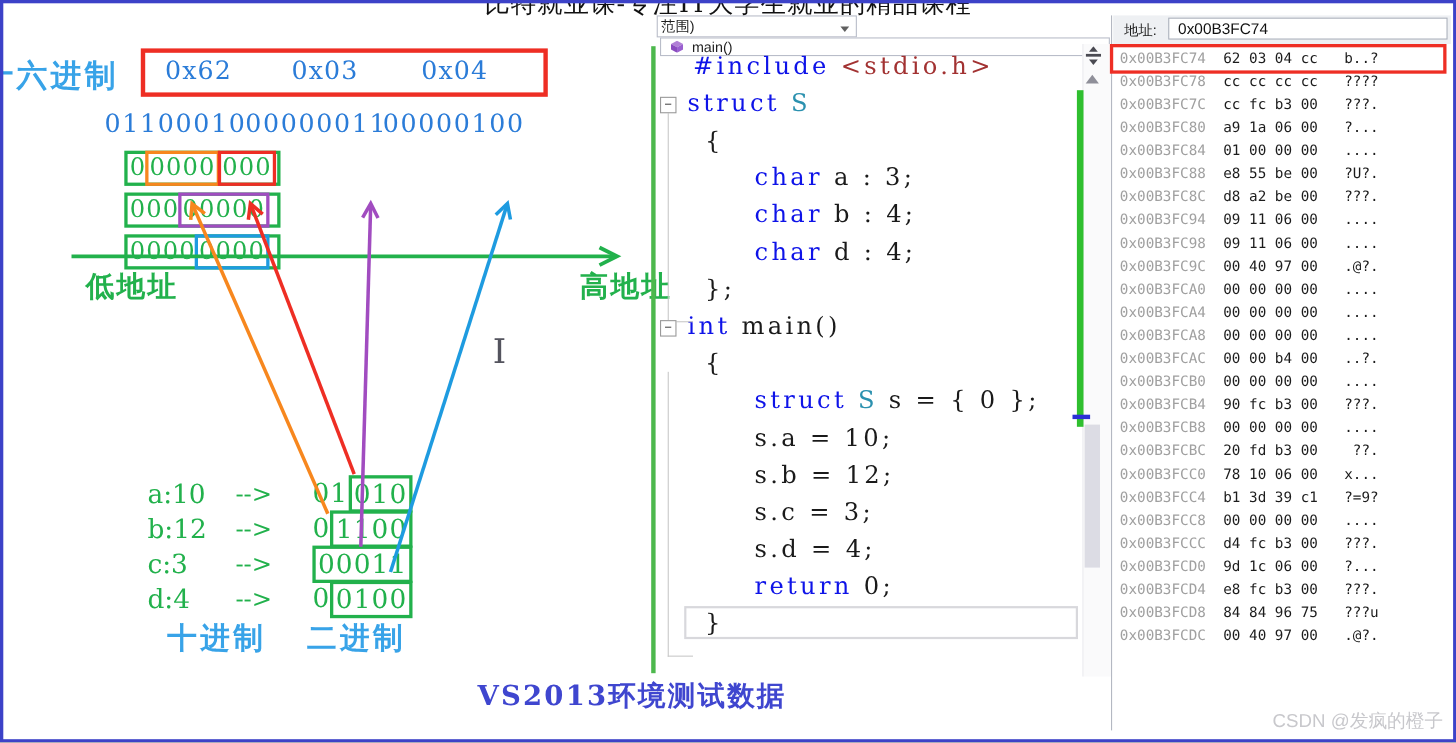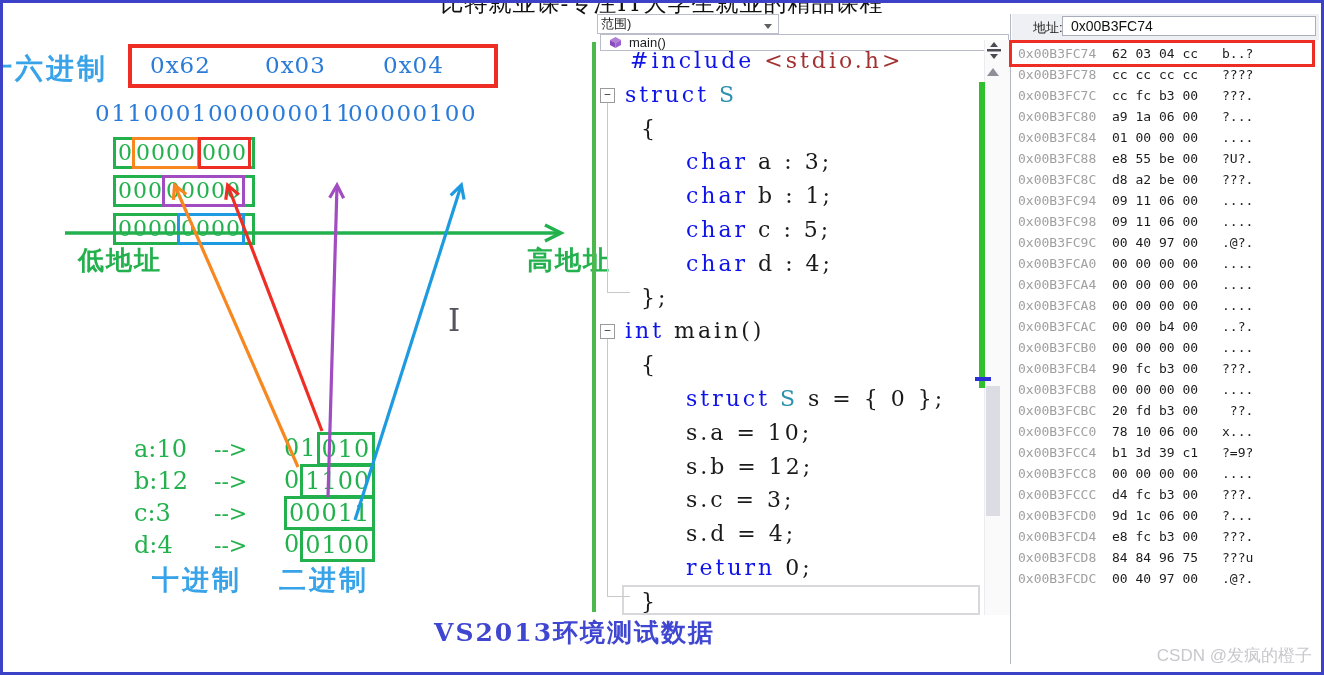--- a/index.html
+++ b/index.html
@@ -79,21 +79,21 @@
   .splitter{left:987px;top:42px;}
   .scrollup{left:987px;top:68px;width:0;height:0;border-left:6px solid transparent;
             border-right:6px solid transparent;border-bottom:8px solid #8f8f99;}
   .sbgreen{left:979px;top:82px;width:6px;height:306px;background:var(--scrollbar_green);}
   .sbblue{left:975px;top:377px;width:16px;height:4px;background:#2a2fd6;}
   .sbthumb{left:986px;top:386px;width:14px;height:130px;background:#dcdce4;}
 
   
   .memsep{left:1010px;top:14px;width:1px;height:650px;background:#b4b8c2;}
   .memhead{left:1012px;top:14px;width:307px;height:26px;background:#eef0f3;}
-  .memlabel{position:absolute;left:10px;top:5px;font:13px "Liberation Sans",sans-serif;color:#222;margin-left:11px;}
+  .memlabel{position:absolute;left:10px;top:5px;font:13px "Liberation Sans",sans-serif;color:#222;}
   .meminput{position:absolute;left:50px;top:2px;width:244px;height:18px;border:1px solid #a9aeba;
             font:14px "Liberation Sans",sans-serif;padding:0 0 0 8px;color:#111;background:#fff;}
   .memrows{left:1012px;top:43px;width:300px;}
   .mrow{display:flex;height:21px;line-height:21px;font-family:"DejaVu Sans Mono",monospace;font-size:13px;
         white-space:pre;padding-left:6px;position:relative;}
   .maddr{width:94px;color:var(--memory_addr_gray);}
   .mbytes{width:110px;color:#1c1c1c;}
   .mascii{color:#1c1c1c;}
   .mrow.hl{outline:3px solid var(--diagram_red);outline-offset:0;z-index:5;}
 
@@ -208,22 +208,21 @@
       <span class="dd-arrow"></span>
     </div>
   </div>
 
   <div class="abs changebar"></div>
   <div class="abs code">
       <div class="cl i1"><span class="ct"><span class="tk-kw">#include</span><span class="tk-pl"> </span><span class="tk-str">&lt;stdio.h&gt;</span></span></div>
       <div class="cl i0"><span class="fold">−</span><span class="ct"><span class="tk-kw">struct</span><span class="tk-pl"> </span><span class="tk-ty">S</span></span></div>
       <div class="cl i2"><span class="ct"><span class="tk-pl">{</span></span></div>
       <div class="cl i3"><span class="ct"><span class="tk-kw">char</span><span class="tk-pl"> a : 3;</span></span></div>
-      <div class="cl i3"><span class="ct"><span class="tk-kw">char</span><span class="tk-pl"> b : 1;</span></span></div>
-      <div class="cl i3"><span class="ct"><span class="tk-kw">char</span><span class="tk-pl"> c : 5;</span></span></div>
+      <div class="cl i3"><span class="ct"><span class="tk-kw">char</span><span class="tk-pl"> b : 4;</span></span></div>
       <div class="cl i3"><span class="ct"><span class="tk-kw">char</span><span class="tk-pl"> d : 4;</span></span></div>
       <div class="cl i2"><span class="ct"><span class="tk-pl">};</span></span></div>
       <div class="cl i0"><span class="fold">−</span><span class="ct"><span class="tk-kw">int</span><span class="tk-pl"> main()</span></span></div>
       <div class="cl i2"><span class="ct"><span class="tk-pl">{</span></span></div>
       <div class="cl i3"><span class="ct"><span class="tk-kw">struct</span><span class="tk-pl"> </span><span class="tk-ty">S</span><span class="tk-pl"> s = { 0 };</span></span></div>
       <div class="cl i3"><span class="ct"><span class="tk-pl">s.a = 10;</span></span></div>
       <div class="cl i3"><span class="ct"><span class="tk-pl">s.b = 12;</span></span></div>
       <div class="cl i3"><span class="ct"><span class="tk-pl">s.c = 3;</span></span></div>
       <div class="cl i3"><span class="ct"><span class="tk-pl">s.d = 4;</span></span></div>
       <div class="cl i3"><span class="ct"><span class="tk-kw">return</span><span class="tk-pl"> 0;</span></span></div>

